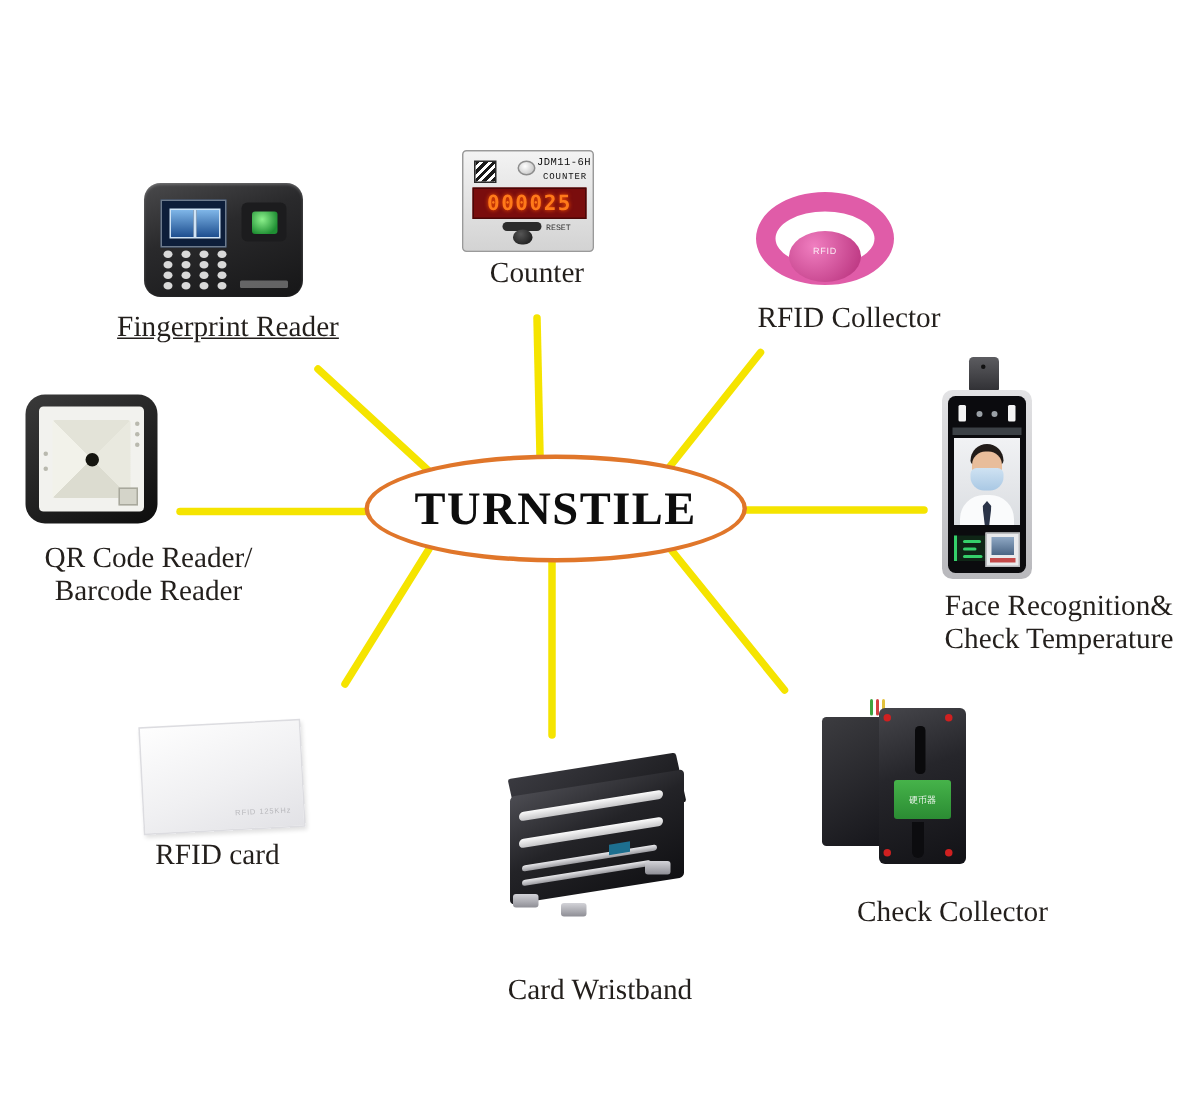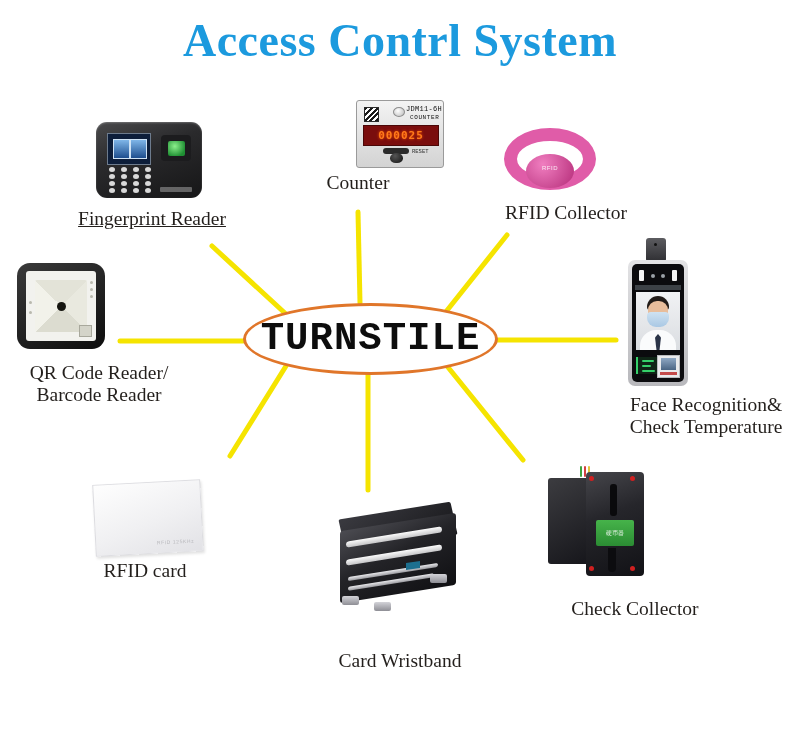--- a/index.html
+++ b/index.html
@@ -48,23 +48,23 @@
     background: #ffffff;
     box-sizing: border-box;
   }
   #hub-label {
     position: absolute;
     left: 0; top: 0;
     width: 100%; height: 100%;
     display: flex;
     align-items: center;
     justify-content: center;
-    font-family: Liberation Mono, monospace;
+    font-family: Liberation Serif, serif;
     font-weight: bold;
-    font-size: 39px;
+    font-size: 31px;
     letter-spacing: 1px;
     color: #0d0d0d;
   }
   
   .node { position: absolute; }
   .node-caption {
     font-family: "Liberation Serif", serif;
     font-size: 19.5px;
     color: #231f1c;
     line-height: 1.12;
@@ -130,21 +130,20 @@
     border-radius: 1px;
   }
   
   #ct-device {
     position: absolute;
     left: 308px; top: 100px;
     width: 86px; height: 66px;
     background: linear-gradient(180deg,#f3f3f3,#d3d3d3);
     border: 1px solid #9a9a9a;
     border-radius: 3px;
-    margin-left: 48px;
   }
   #ct-logo {
     position: absolute; left: 7px; top: 6px;
     width: 13px; height: 13px;
     background:
       repeating-linear-gradient(135deg,#1a1a1a 0 2px,#ffffff 2px 4px);
     border: 1px solid #2a2a2a;
   }
   #ct-led-lamp {
     position: absolute; left: 36px; top: 6px;
@@ -166,21 +165,21 @@
   #ct-display {
     position: absolute; left: 6px; top: 24px;
     width: 74px; height: 19px;
     background: #7a0d0d;
     border: 1px solid #4b0707;
     display: flex; align-items: center; justify-content: center;
   }
   #ct-digits {
     font-family: "DejaVu Sans Mono", monospace;
     font-weight: bold;
-    font-size: 11px;
+    font-size: 14px;
     letter-spacing: 1px;
     color: #ff7a1a;
     text-shadow: 0 0 3px #ff5500;
   }
   #ct-reset-bar {
     position: absolute; left: 26px; top: 47px;
     width: 26px; height: 6px;
     background: #2b2b2b; border-radius: 3px;
   }
   #ct-reset-label {
@@ -494,21 +493,20 @@
     position: absolute; left: 2px; bottom: 2px;
     width: 17px; height: 3px;
     background: #c44a4a;
   }
 </style>
 </head>
 <body>
 
 <div id="canvas">
 
-  <div id="title">Access Contrl System</div>
 
   <svg id="rays" viewBox="0 0 800 732" width="800" height="732" aria-hidden="true">
     <g stroke="#f5e400" stroke-width="5" stroke-linecap="round" fill="none">
       <line x1="287" y1="315" x2="212" y2="246"></line>
       <line x1="360" y1="303" x2="358" y2="212"></line>
       <line x1="441" y1="318" x2="507" y2="235"></line>
       <line x1="498" y1="340" x2="616" y2="340"></line>
       <line x1="243" y1="341" x2="120" y2="341"></line>
       <line x1="286" y1="366" x2="230" y2="456"></line>
       <line x1="368" y1="374" x2="368" y2="490"></line>

